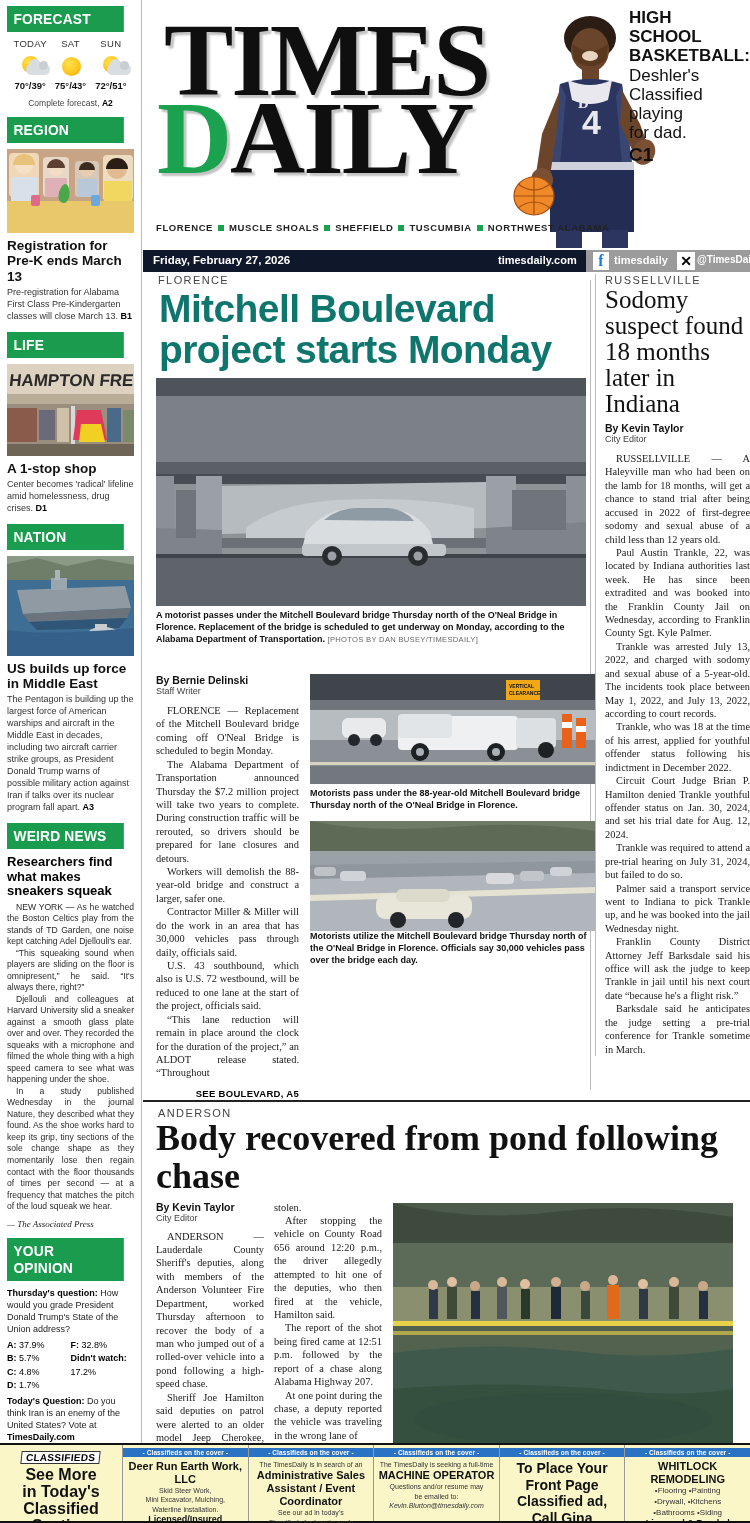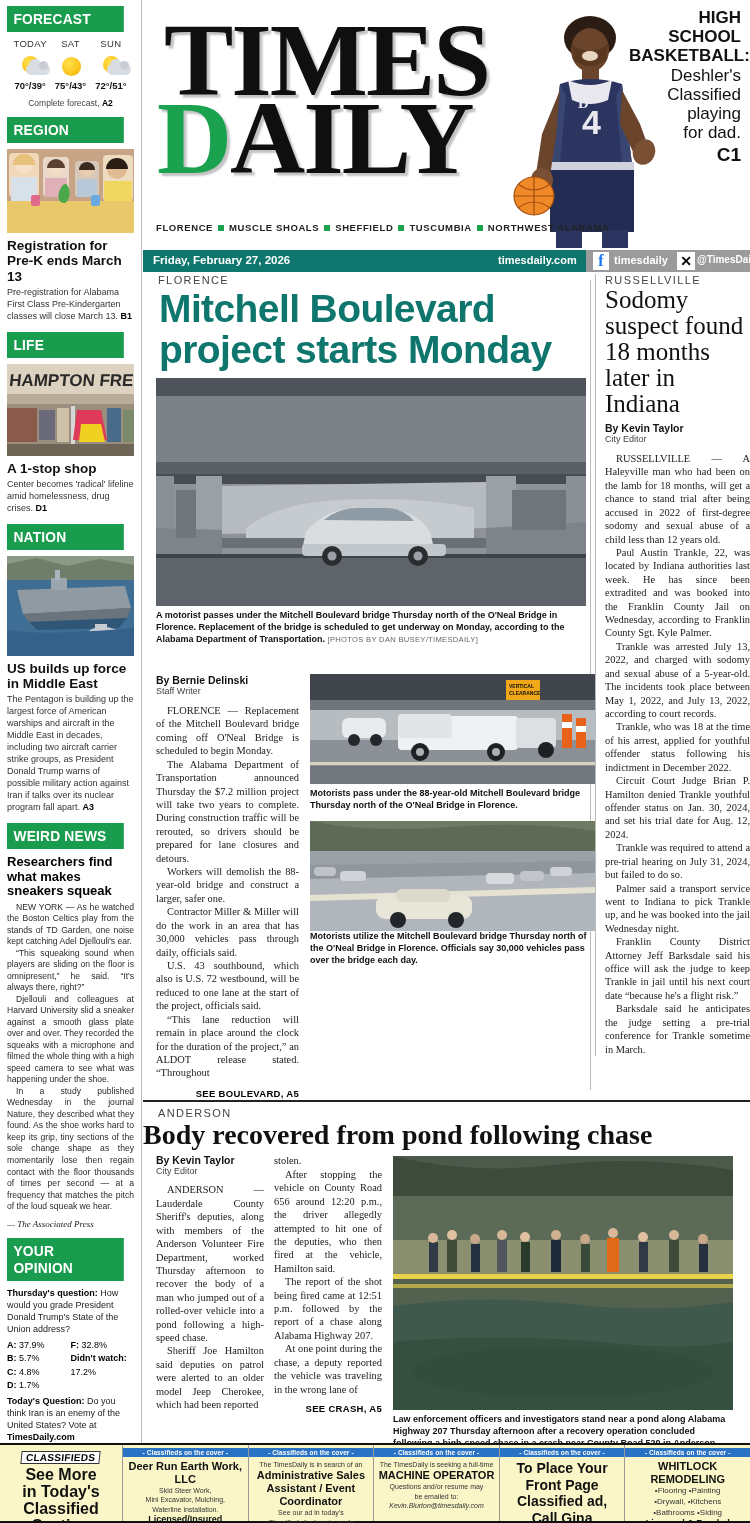--- a/index.html
+++ b/index.html
@@ -75,30 +75,30 @@
     position: absolute; left: 2px; top: 82px;
     font-family: "Liberation Serif", serif; font-weight: bold;
     font-size: 104px; line-height: 1; color: #0f0f0f; letter-spacing: -2px;
     text-shadow: 3px 3px 2px rgba(120,120,120,.45);
   }
   .logo-daily .dcap { color: #1aa24f; }
   .towns { position: absolute; left: 13px; top: 222px; font-size: 9.5px; font-weight: bold;
            letter-spacing: .6px; color: #222; }
   .towns i { display: inline-block; width: 6px; height: 6px; background: #1aa24f; margin: 0 5px; }
   .promo {
-    position: absolute; right: 9px; top: 8px; width: 112px; text-align: right;
+    position: absolute; right: 9px; top: 8px; width: 112px; 
     font-size: 17px; line-height: 1.13; color: #111;
   }
   .promo .b { font-weight: bold; }
   .promo .pg { font-weight: bold; font-size: 19px; display: block; margin-top: 2px; }
   .player { position: absolute; left: 355px; top: 4px; width: 170px; height: 244px; overflow: hidden; }
 
   
   .datebar { position: absolute; left: 143px; top: 250px; width: 607px; height: 22px;
-             background: #0f766e; color: #fff; }
+             background: #0f172a; color: #fff; }
   .datebar .dt { position: absolute; left: 10px; top: 4px; font-size: 11.5px; font-weight: bold; }
   .datebar .web { position: absolute; left: 355px; top: 4px; font-size: 11px; font-weight: bold; }
   .fb { position: absolute; left: 443px; top: 0; width: 88px; height: 22px; background: #9b9b9b; }
   .fb .g { position:absolute; left: 7px; top: 2px; width: 16px; height: 18px; background:#fff;
            color:#1877f2; font-weight:bold; font-size:16px; text-align:center; line-height:18px;
            font-family:"Liberation Serif",serif; }
   .fb .t { position:absolute; left: 28px; top: 4px; font-size: 11px; font-weight: bold; color:#fff; }
   .xb { position: absolute; left: 531px; top: 0; width: 76px; height: 22px; background: #9b9b9b; }
   .xb .g { position:absolute; left: 3px; top: 2px; width: 18px; height: 18px; background:#fff;
            color:#000; font-weight:bold; font-size:14px; text-align:center; line-height:18px; }
@@ -130,22 +130,22 @@
 
   
   .rightcol { position: absolute; left: 452px; top: 0; width: 155px; padding-left: 9px;
               border-left: 1px solid #bbb; }
   .rc-hl { font-family: "Liberation Serif", serif; font-size: 25px; line-height: 1.04;
            color: #111; margin: 1px 0 5px; }
 
   
   .anderson { position: absolute; left: 143px; top: 1100px; width: 607px;
               border-top: 2px solid #222; padding-top: 5px; }
-  .and-hl { font-family: "Liberation Serif", serif; font-weight: bold; font-size: 28px;
-            line-height: 1.05; color: #111; margin: 1px 0 5px; }
+  .and-hl { font-family: "Liberation Serif", serif; font-weight: bold; font-size: 36px;
+            line-height: 1.05; color: #111; padding-left: 13px; margin: 1px 0 5px; }
 
   
   .classifieds { position: absolute; left: 0; top: 1443px; width: 750px; height: 80px;
                  background: #faf6c8; border-top: 2px solid #111; border-bottom: 2px solid #111;
                  display: flex; }
   .cl-cell { flex: 1; padding: 3px 3px 0; text-align: center; border-left: 1px solid #999;
              position: relative; }
   .cl-cell:first-child { border-left: none; }
   .cl-tag { background: #2a72c4; color: #fff; font-size: 6.5px; font-weight: bold;
             padding: 1px 0; margin: 0 -3px 3px; letter-spacing: .1px; }

